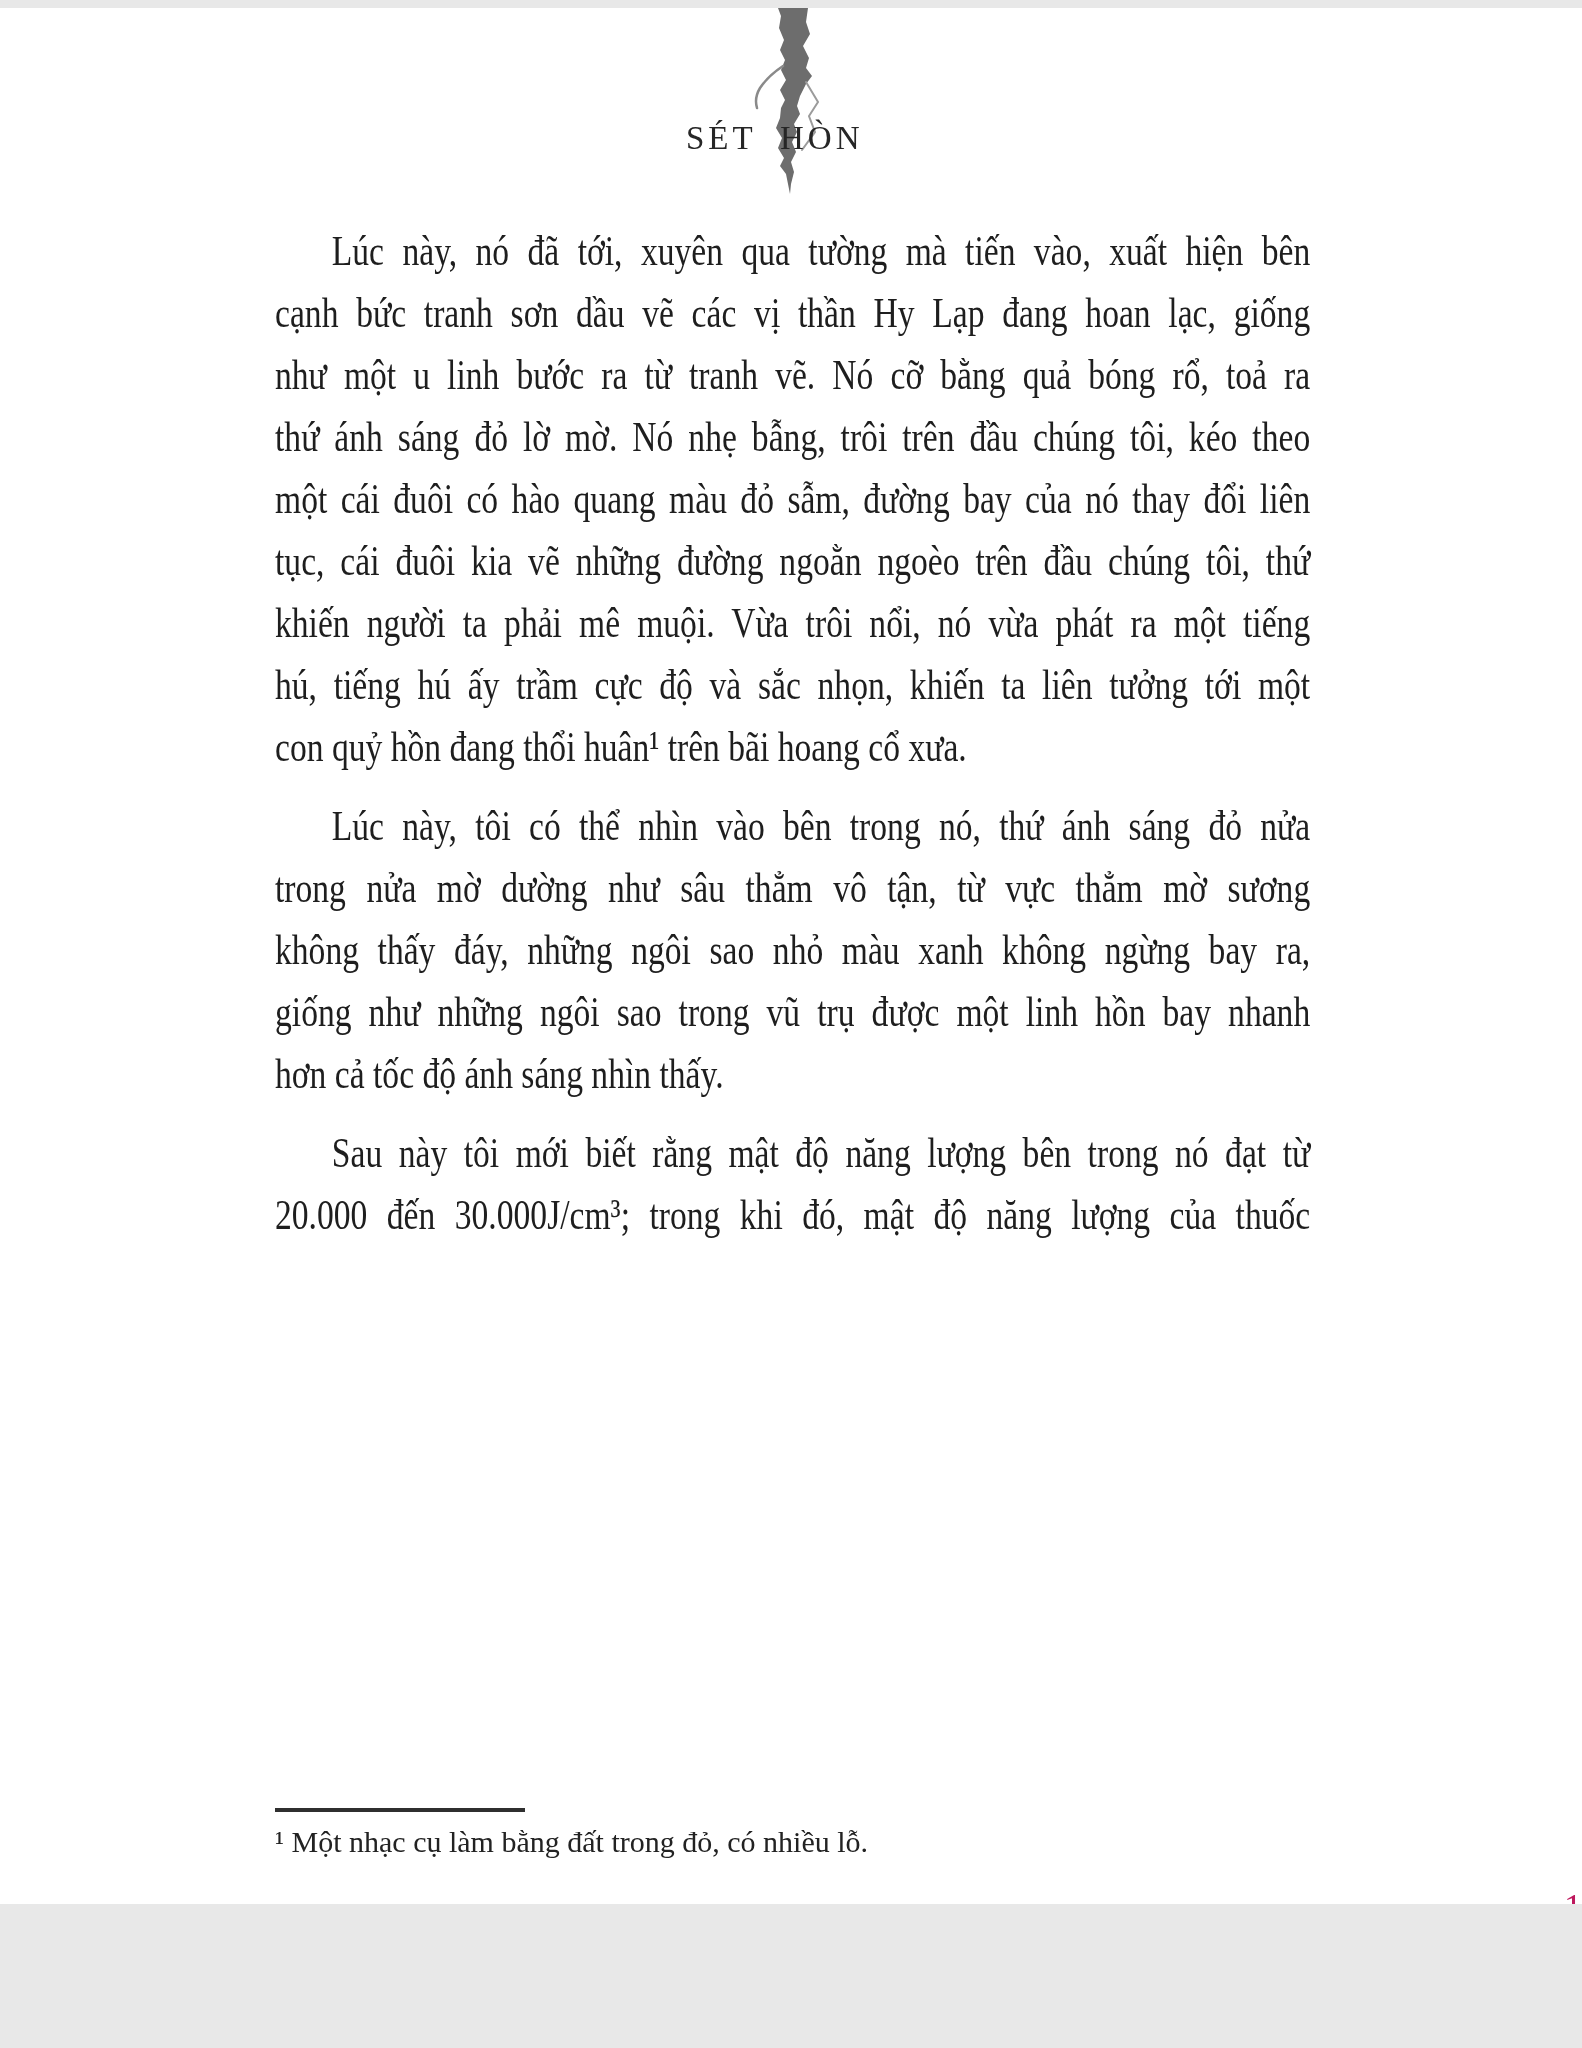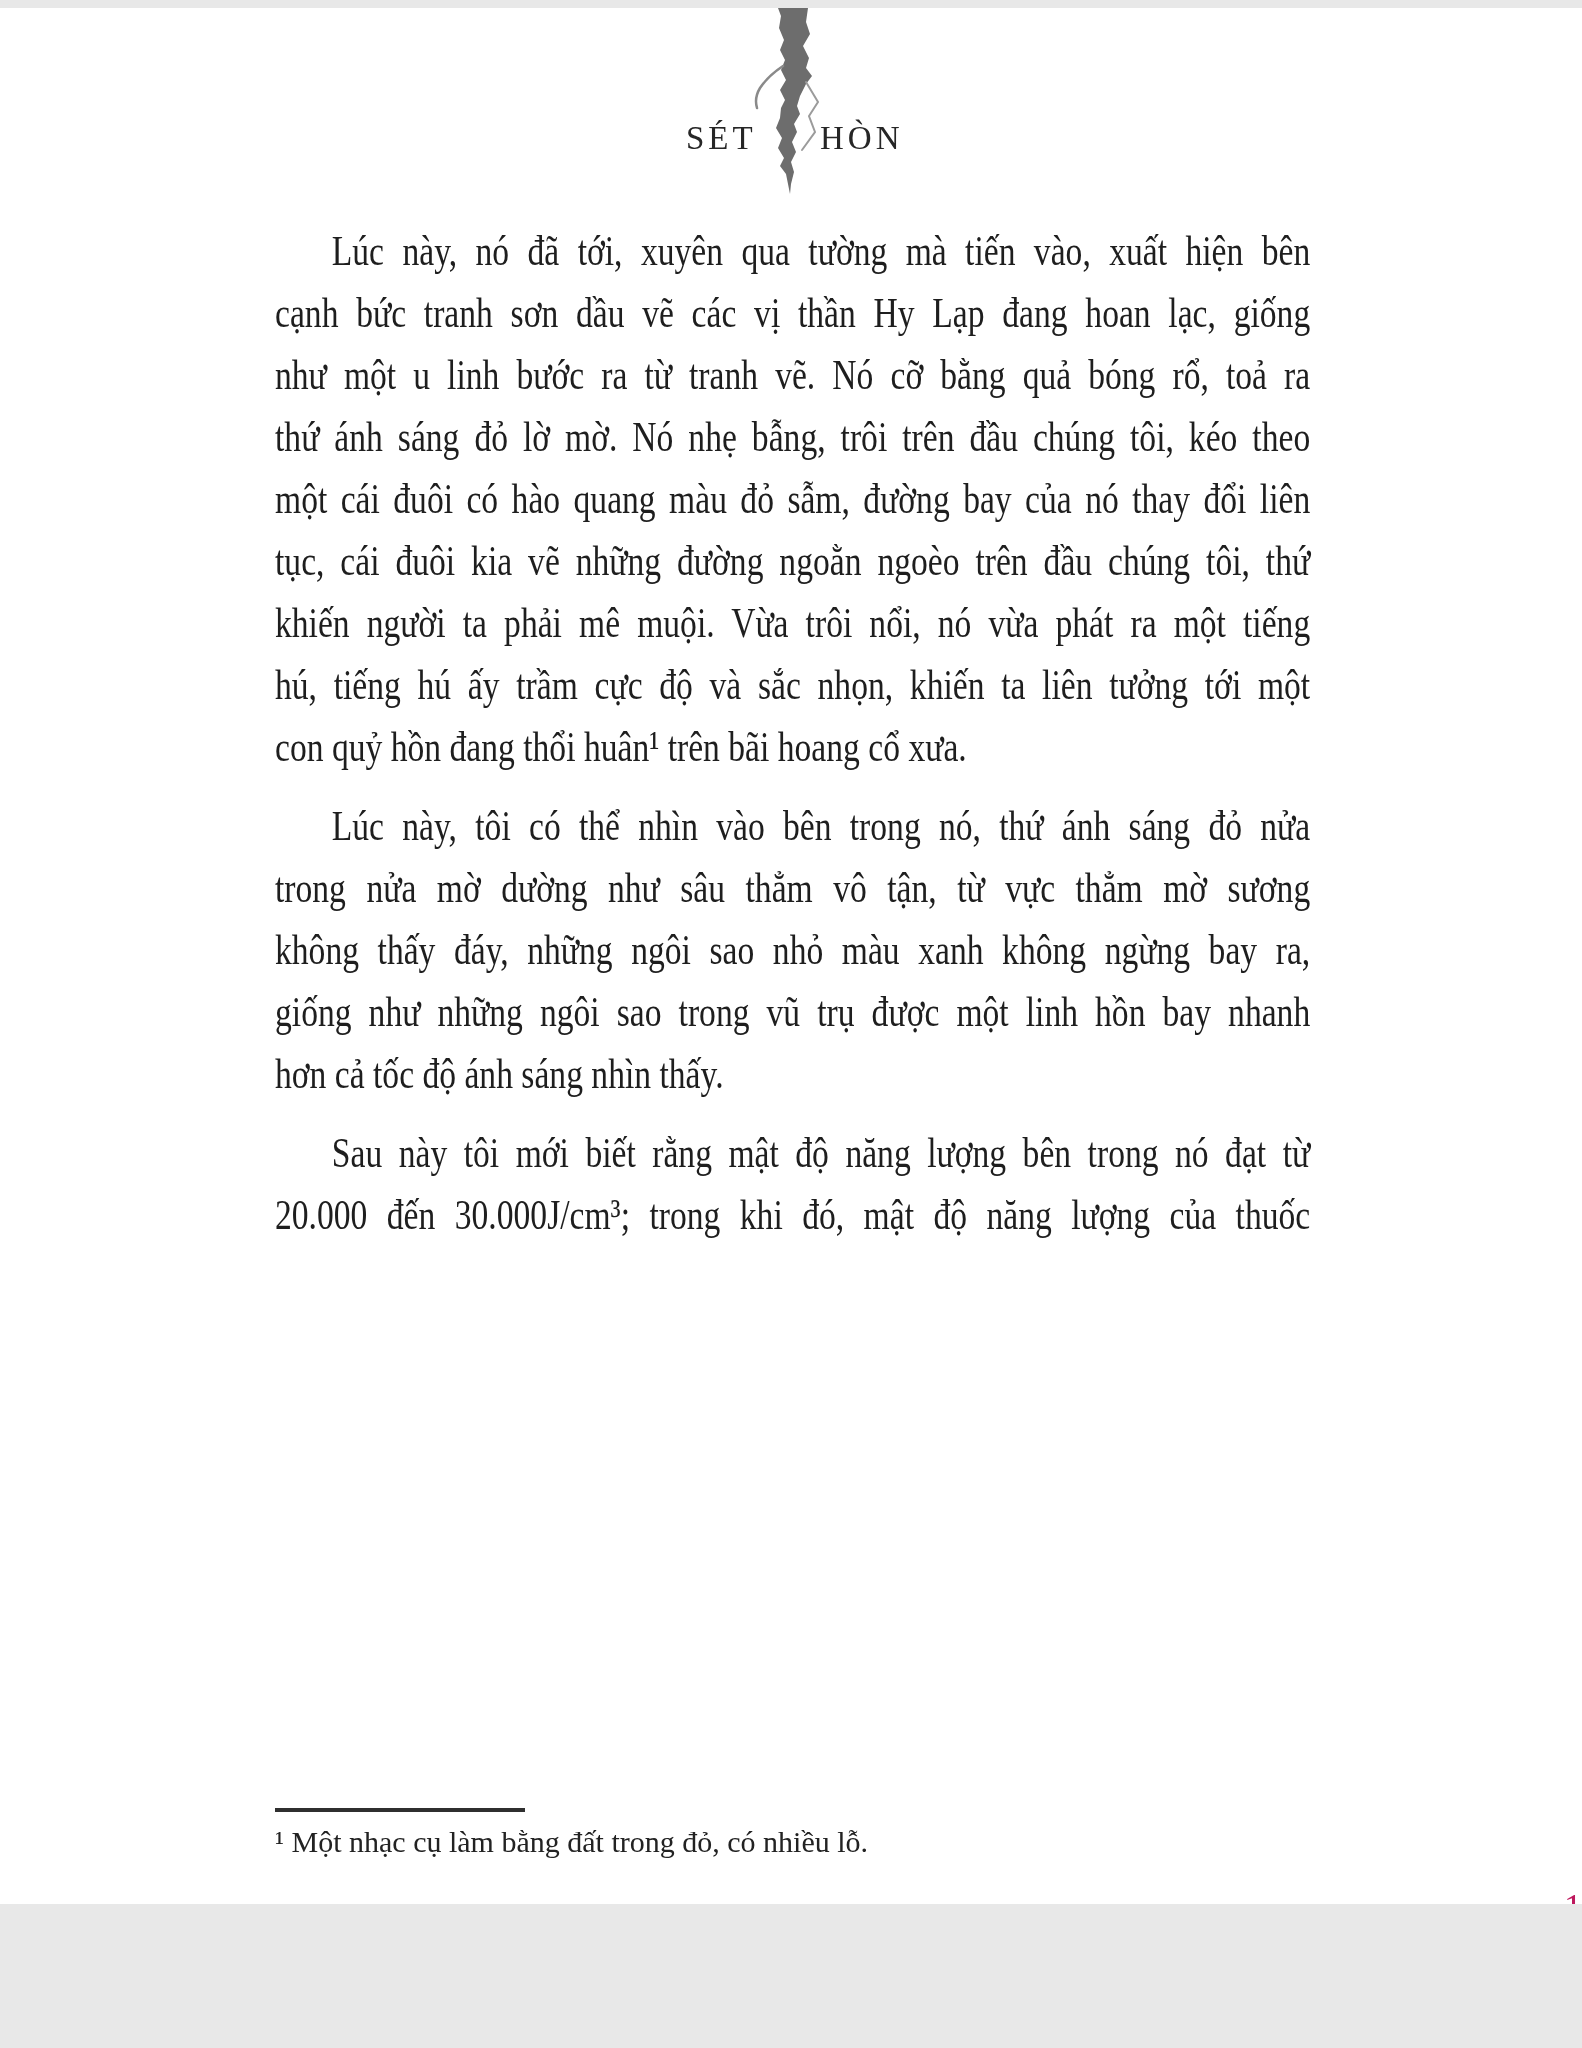--- a/index.html
+++ b/index.html
@@ -17,21 +17,21 @@
   .bolt {
     position:absolute; left:730px; top:0;
     width:110px; height:195px;
   }
   .title {
     position:absolute; top:112px;
     font-size:33px; letter-spacing:4px;
     color:#262626; white-space:nowrap;
   }
   .title-left  { left:686px; }
-  .title-right { left:820px; }
+  .title-right { left:780px; }
 
   
   .body-text {
     position:absolute; left:275px; top:212px;
     width:1294px;               
   }
   .para { margin:0 0 17px 0; }
   .line {
     font-size:42px; line-height:62px; height:62px;
     text-align:justify;

